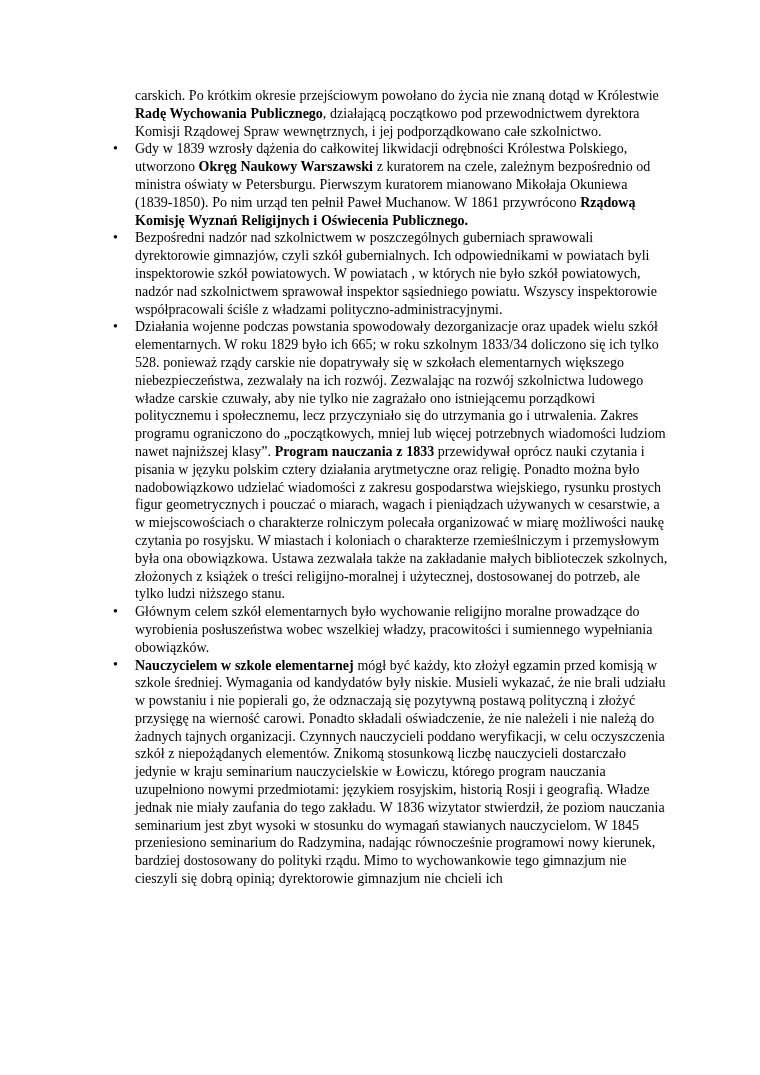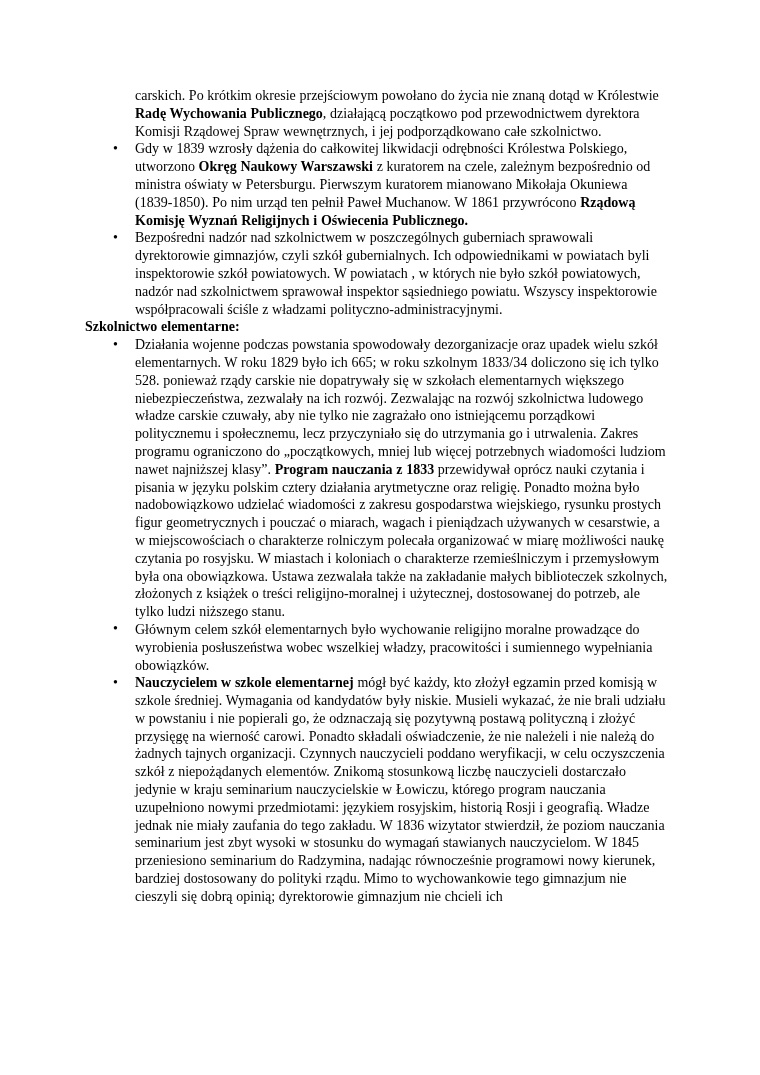--- a/index.html
+++ b/index.html
@@ -35,18 +35,17 @@
   .block b { font-weight: bold; }
 </style>
 </head>
 <body>
 
 <div class="page">
   <div class="doc" id="doc-body">
       <div class="block continuation"><span class="content"><span>carskich. Po krótkim okresie przejściowym powołano do życia nie znaną dotąd w Królestwie </span><b>Radę Wychowania Publicznego</b><span>, działającą początkowo pod przewodnictwem dyrektora Komisji Rządowej Spraw wewnętrznych, i jej podporządkowano całe szkolnictwo.</span></span></div>
       <div class="block bullet"><span class="marker">•</span><span class="content"><span>Gdy w 1839 wzrosły dążenia do całkowitej likwidacji odrębności Królestwa Polskiego, utworzono </span><b>Okręg Naukowy Warszawski</b><span> z kuratorem na czele, zależnym bezpośrednio od ministra oświaty w Petersburgu. Pierwszym kuratorem mianowano Mikołaja Okuniewa (1839-1850). Po nim urząd ten pełnił Paweł Muchanow. W 1861 przywrócono </span><b>Rządową Komisję Wyznań Religijnych i Oświecenia Publicznego.</b></span></div>
       <div class="block bullet"><span class="marker">•</span><span class="content"><span>Bezpośredni nadzór nad szkolnictwem w poszczególnych guberniach sprawowali dyrektorowie gimnazjów, czyli szkół gubernialnych. Ich odpowiednikami w powiatach byli inspektorowie szkół powiatowych. W powiatach , w których nie było szkół powiatowych, nadzór nad szkolnictwem sprawował inspektor sąsiedniego powiatu. Wszyscy inspektorowie współpracowali ściśle z władzami polityczno-administracyjnymi.</span></span></div>
-      <div class="block heading"><span class="content"><b>Szkolnictwo elementarne:</b></span></div>
       <div class="block bullet"><span class="marker">•</span><span class="content"><span>Działania wojenne podczas powstania spowodowały dezorganizacje oraz upadek wielu szkół elementarnych. W roku 1829 było ich 665; w roku szkolnym 1833/34 doliczono się ich tylko 528. ponieważ rządy carskie nie dopatrywały się w szkołach elementarnych większego niebezpieczeństwa, zezwalały na ich rozwój. Zezwalając na rozwój szkolnictwa ludowego władze carskie czuwały, aby nie tylko nie zagrażało ono istniejącemu porządkowi politycznemu i społecznemu, lecz przyczyniało się do utrzymania go i utrwalenia. Zakres programu ograniczono do „początkowych, mniej lub więcej potrzebnych wiadomości ludziom nawet najniższej klasy”. </span><b>Program nauczania z 1833</b><span> przewidywał oprócz nauki czytania i pisania w języku polskim cztery działania arytmetyczne oraz religię. Ponadto można było nadobowiązkowo udzielać wiadomości z zakresu gospodarstwa wiejskiego, rysunku prostych figur geometrycznych i pouczać o miarach, wagach i pieniądzach używanych w cesarstwie, a w miejscowościach o charakterze rolniczym polecała organizować w miarę możliwości naukę czytania po rosyjsku. W miastach i koloniach o charakterze rzemieślniczym i przemysłowym była ona obowiązkowa. Ustawa zezwalała także na zakładanie małych biblioteczek szkolnych, złożonych z książek o treści religijno-moralnej i użytecznej, dostosowanej do potrzeb, ale tylko ludzi niższego stanu.</span></span></div>
       <div class="block bullet"><span class="marker">•</span><span class="content"><span>Głównym celem szkół elementarnych było wychowanie religijno moralne prowadzące do wyrobienia posłuszeństwa wobec wszelkiej władzy, pracowitości i sumiennego wypełniania obowiązków.</span></span></div>
       <div class="block bullet"><span class="marker">•</span><span class="content"><b>Nauczycielem w szkole elementarnej</b><span> mógł być każdy, kto złożył egzamin przed komisją w szkole średniej. Wymagania od kandydatów były niskie. Musieli wykazać, że nie brali udziału w powstaniu i nie popierali go, że odznaczają się pozytywną postawą polityczną i złożyć przysięgę na wierność carowi. Ponadto składali oświadczenie, że nie należeli i nie należą do żadnych tajnych organizacji. Czynnych nauczycieli poddano weryfikacji, w celu oczyszczenia szkół z niepożądanych elementów. Znikomą stosunkową liczbę nauczycieli dostarczało jedynie w kraju seminarium nauczycielskie w Łowiczu, którego program nauczania uzupełniono nowymi przedmiotami: językiem rosyjskim, historią Rosji i geografią. Władze jednak nie miały zaufania do tego zakładu. W 1836 wizytator stwierdził, że poziom nauczania seminarium jest zbyt wysoki w stosunku do wymagań stawianych nauczycielom. W 1845 przeniesiono seminarium do Radzymina, nadając równocześnie programowi nowy kierunek, bardziej dostosowany do polityki rządu. Mimo to wychowankowie tego gimnazjum nie cieszyli się dobrą opinią; dyrektorowie gimnazjum nie chcieli ich</span></span></div>
     </div>
 </div>
 
 </body></html>

